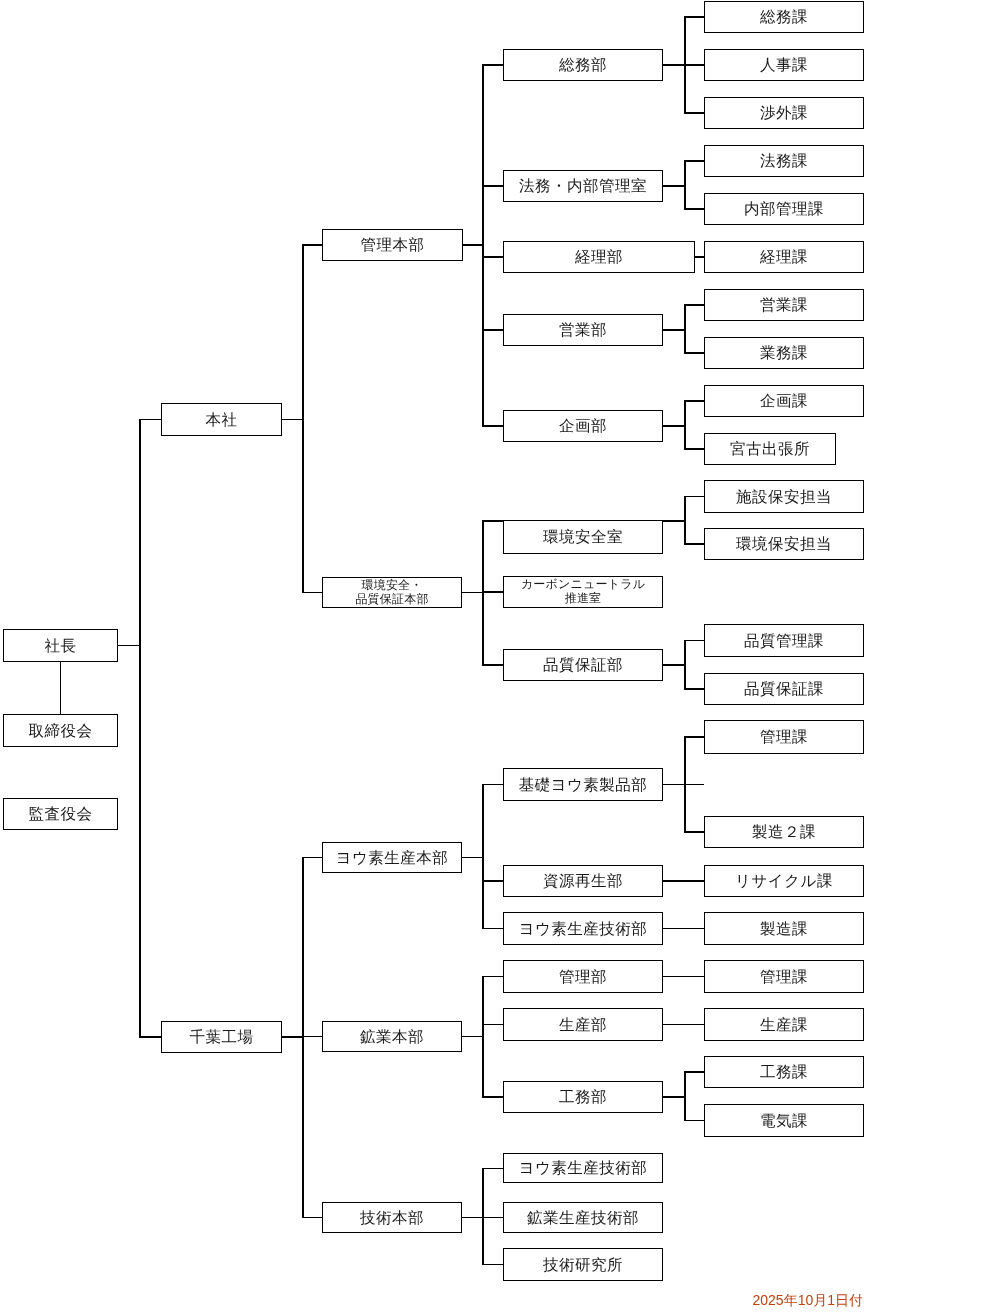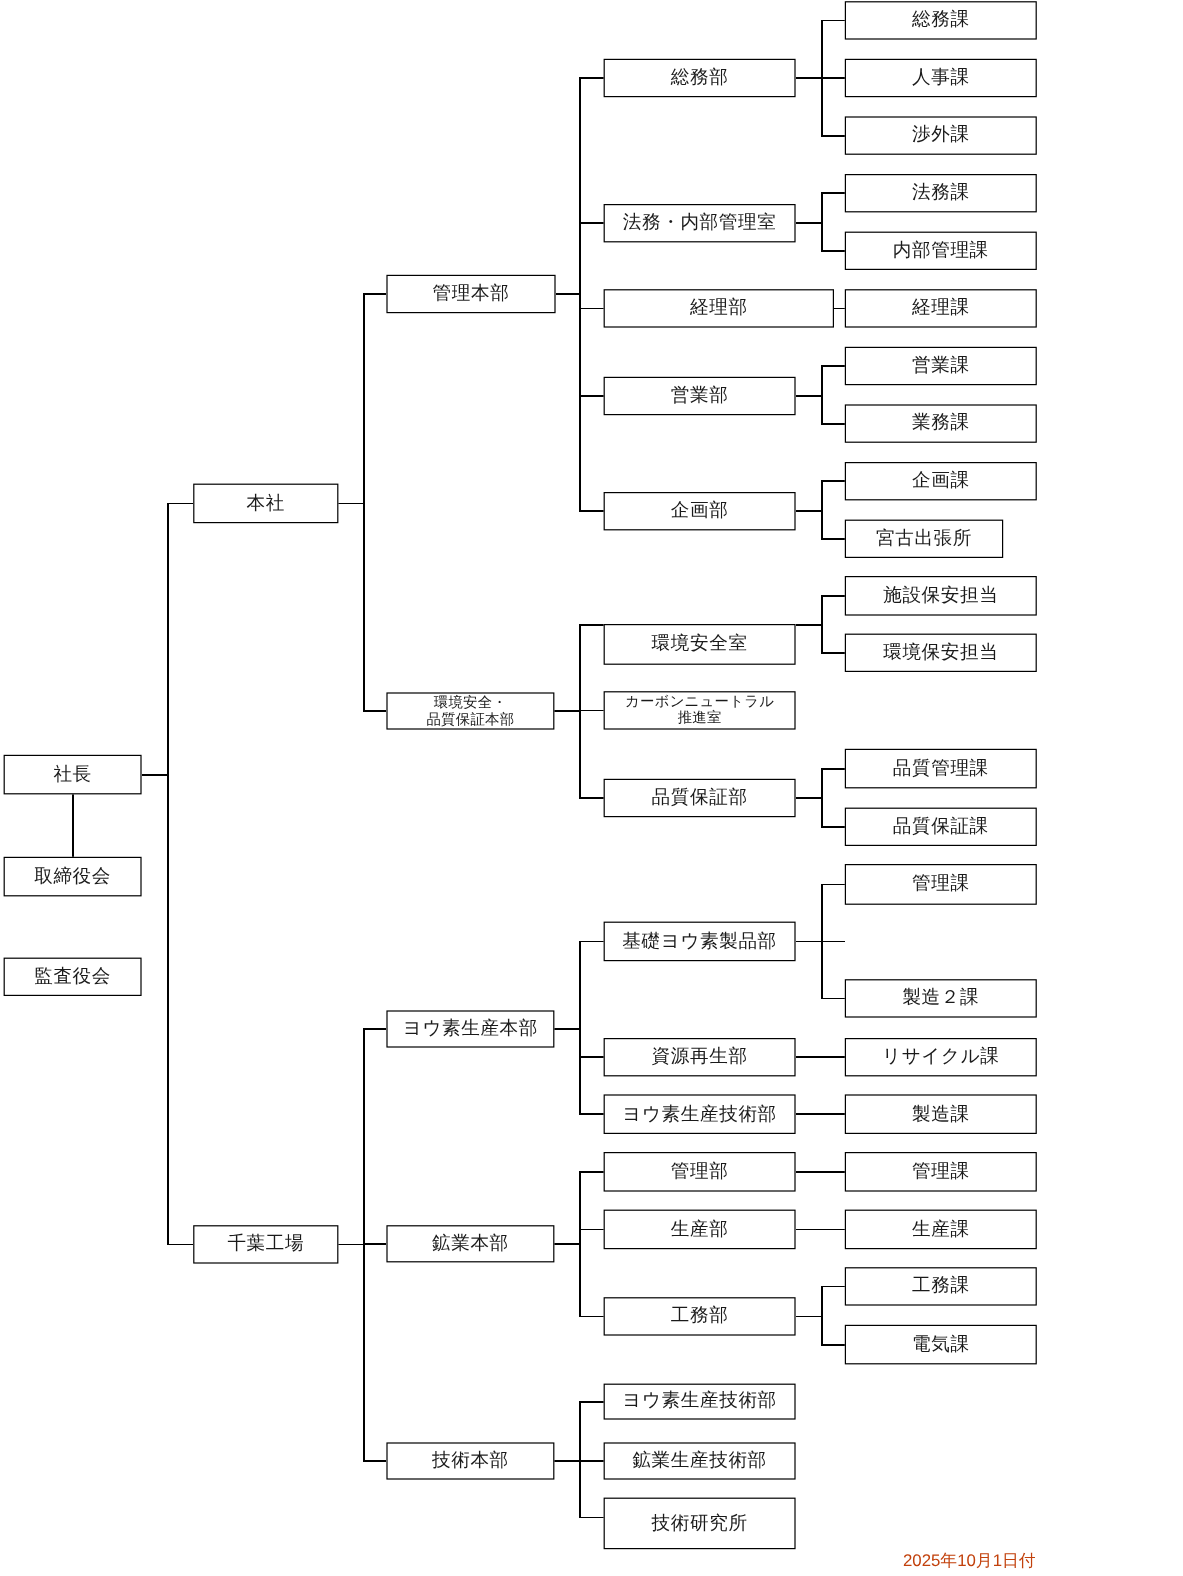--- a/index.html
+++ b/index.html
@@ -138,21 +138,21 @@
     </div>
     <div class="node" style="left: 503px; top: 1081px; width: 160px; height: 32px;">
       <span class="label">工務部</span>
     </div>
     <div class="node" style="left: 503px; top: 1153px; width: 160px; height: 30px;">
       <span class="label">ヨウ素生産技術部</span>
     </div>
     <div class="node" style="left: 503px; top: 1202px; width: 160px; height: 31px;">
       <span class="label">鉱業生産技術部</span>
     </div>
-    <div class="node" style="left: 503px; top: 1248px; width: 160px; height: 43px;">
+    <div class="node" style="left: 503px; top: 1248px; width: 160px; height: 33px;">
       <span class="label">技術研究所</span>
     </div>
     <div class="node" style="left: 704px; top: 1px; width: 160px; height: 32px;">
       <span class="label">総務課</span>
     </div>
     <div class="node" style="left: 704px; top: 49px; width: 160px; height: 32px;">
       <span class="label">人事課</span>
     </div>
     <div class="node" style="left: 704px; top: 97px; width: 160px; height: 32px;">
       <span class="label">渉外課</span>

